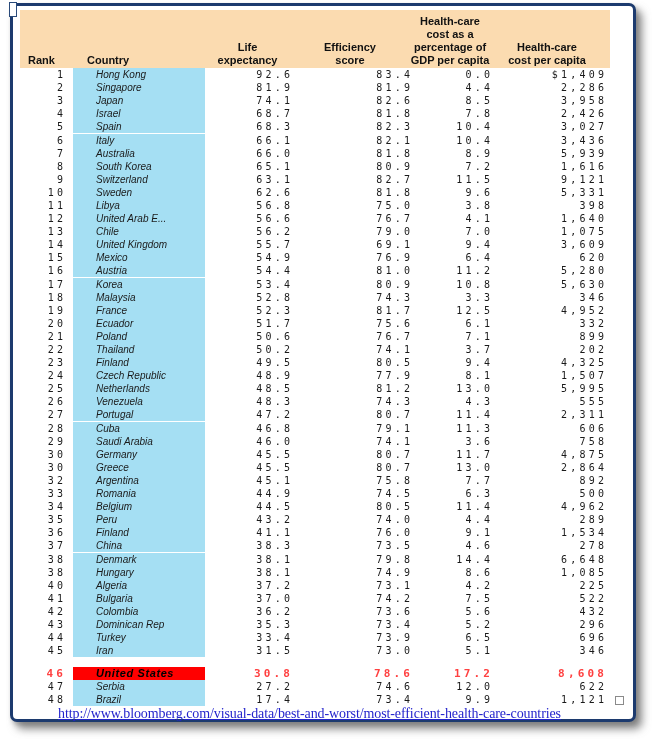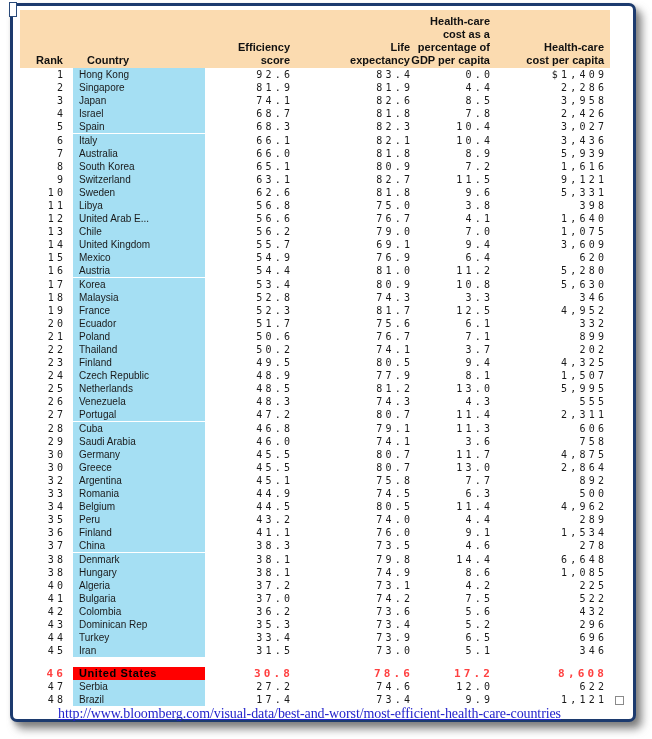--- a/index.html
+++ b/index.html
@@ -36,39 +36,40 @@
   }
   .thead{
     background:var(--header-bg,#fbdbb0);
     height:58px;
     align-items:end;
     padding-bottom:2px;
   }
   .th{
     font-size:11px;font-weight:bold;color:#111;
     line-height:13px;white-space:pre-line;
-    text-align:right;
+    text-align:center;
   }
   .th.country-h{text-align:left;padding-left:14px;margin-top:44px;}
   .tr{
     height:13.1px;
     align-items:center;
     font-size:10px;color:#1a1a1a;line-height:13px;
   }
   .td{overflow:hidden;white-space:nowrap;}
   .num{
     font-family:"DejaVu Sans Mono", monospace;
     text-align:right;
     letter-spacing:3.2px;margin-right:-3.2px;
     font-size:10px;
   }
   .country{
     background:var(--country-col-bg,#a5dff3);
-    padding-left:6px;
+    padding-left:23px;
     font-family:"Liberation Sans", sans-serif;
+    font-style:italic;
   }
   .tr.hl{height:13.8px;margin-top:9px;}
   .tr.hl .num{
     color:var(--highlight-text,#ff4040);
     font-weight:bold;font-size:11px;
   }
   .tr.hl .country{
     background:var(--highlight-bg,#ff0000);
     color:#000;font-weight:bold;font-size:11px;letter-spacing:.6px;
   }
@@ -86,24 +87,24 @@
 </head>
 <body>
 
 <div class="frame">
   <div class="table">
 
     <div class="grid thead">
       <div class="th">Rank</div>
       <div class="th"></div>
       <div class="th country-h">Country</div>
+      <div class="th">Life
+expectancy</div>
       <div class="th">Efficiency
 score</div>
-      <div class="th">Life
-expectancy</div>
       <div class="th">Health-care
 cost as a
 percentage of
 GDP per capita</div>
       <div class="th">Health-care
 cost per capita</div>
     </div>
 
     <div class="tbody">
 

